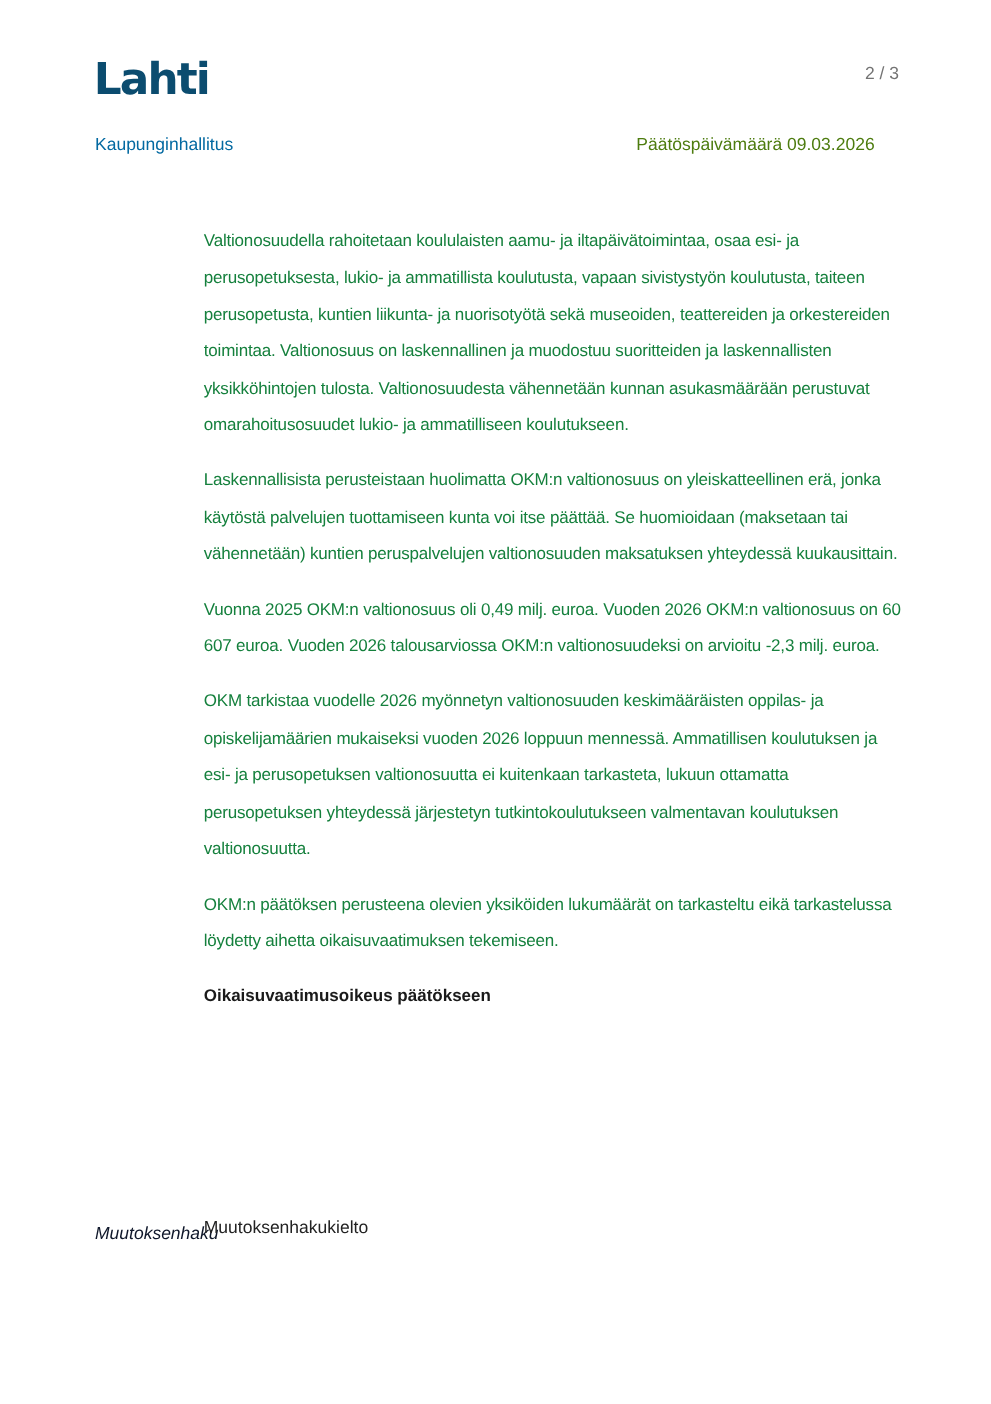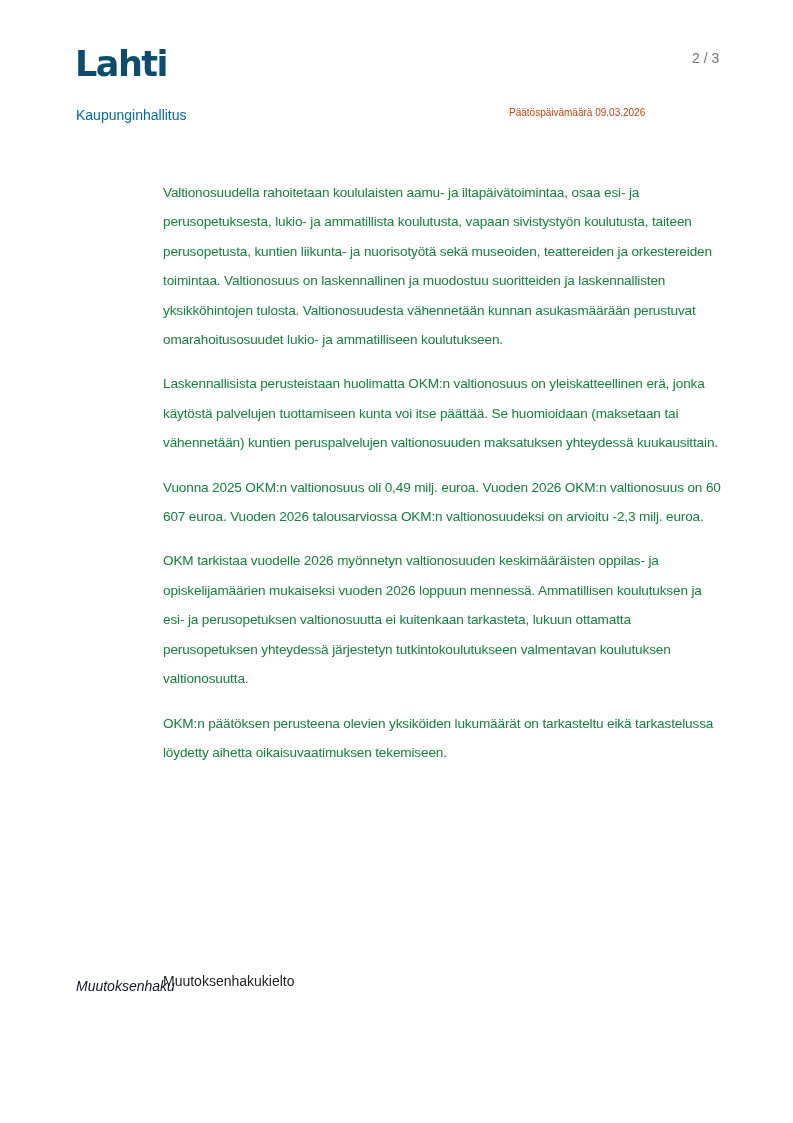--- a/index.html
+++ b/index.html
@@ -38,22 +38,22 @@
       position: absolute;
       left: 76px;
       top: 107px;
       font-size: 14px;
       color: #0369a1;
     }
     .decision-date {
       position: absolute;
       left: 509px;
       top: 107px;
-      font-size: 10px;
-      color: #c2410c;
+      font-size: 14px;
+      color: #4d7c0f;
       white-space: nowrap;
     }
     .body {
       position: absolute;
       left: 163px;
       top: 178px;
       width: 560px;
     }
     .para {
       font-size: 13.6px;
@@ -91,16 +91,17 @@
 <div class="page-number">2 / 3</div>
 <div class="org-name">Kaupunginhallitus</div>
 <div class="decision-date">Päätöspäivämäärä 09.03.2026</div>
 
 <div class="body">
   <p class="para">Valtionosuudella rahoitetaan koululaisten aamu- ja iltapäivätoimintaa, osaa esi- ja perusopetuksesta, lukio- ja ammatillista koulutusta, vapaan sivistystyön koulutusta, taiteen perusopetusta, kuntien liikunta- ja nuorisotyötä sekä museoiden, teattereiden ja orkestereiden toimintaa. Valtionosuus on laskennallinen ja muodostuu suoritteiden ja laskennallisten yksikköhintojen tulosta. Valtionosuudesta vähennetään kunnan asukasmäärään perustuvat omarahoitusosuudet lukio- ja ammatilliseen koulutukseen.</p>
   <p class="para">Laskennallisista perusteistaan huolimatta OKM:n valtionosuus on yleiskatteellinen erä, jonka käytöstä palvelujen tuottamiseen kunta voi itse päättää. Se huomioidaan (maksetaan tai vähennetään) kuntien peruspalvelujen valtionosuuden maksatuksen yhteydessä kuukausittain.</p>
   <p class="para">Vuonna 2025 OKM:n valtionosuus oli 0,49 milj. euroa. Vuoden 2026 OKM:n valtionosuus on 60 607 euroa. Vuoden 2026 talousarviossa OKM:n valtionosuudeksi on arvioitu -2,3 milj. euroa.</p>
   <p class="para">OKM tarkistaa vuodelle 2026 myönnetyn valtionosuuden keskimääräisten oppilas- ja opiskelijamäärien mukaiseksi vuoden 2026 loppuun mennessä.  Ammatillisen koulutuksen ja esi- ja perusopetuksen valtionosuutta ei kuitenkaan tarkasteta, lukuun ottamatta perusopetuksen yhteydessä järjestetyn tutkintokoulutukseen valmentavan koulutuksen valtionosuutta.</p>
   <p class="para">OKM:n päätöksen perusteena olevien yksiköiden lukumäärät on tarkasteltu eikä tarkastelussa löydetty aihetta oikaisuvaatimuksen tekemiseen.</p>
+  <p class="heading">Oikaisuvaatimusoikeus päätökseen</p>
 </div>
 
 <div class="appeal-label">Muutoksenhaku</div>
 <div class="appeal-value">Muutoksenhakukielto</div>
 
 </body></html>

